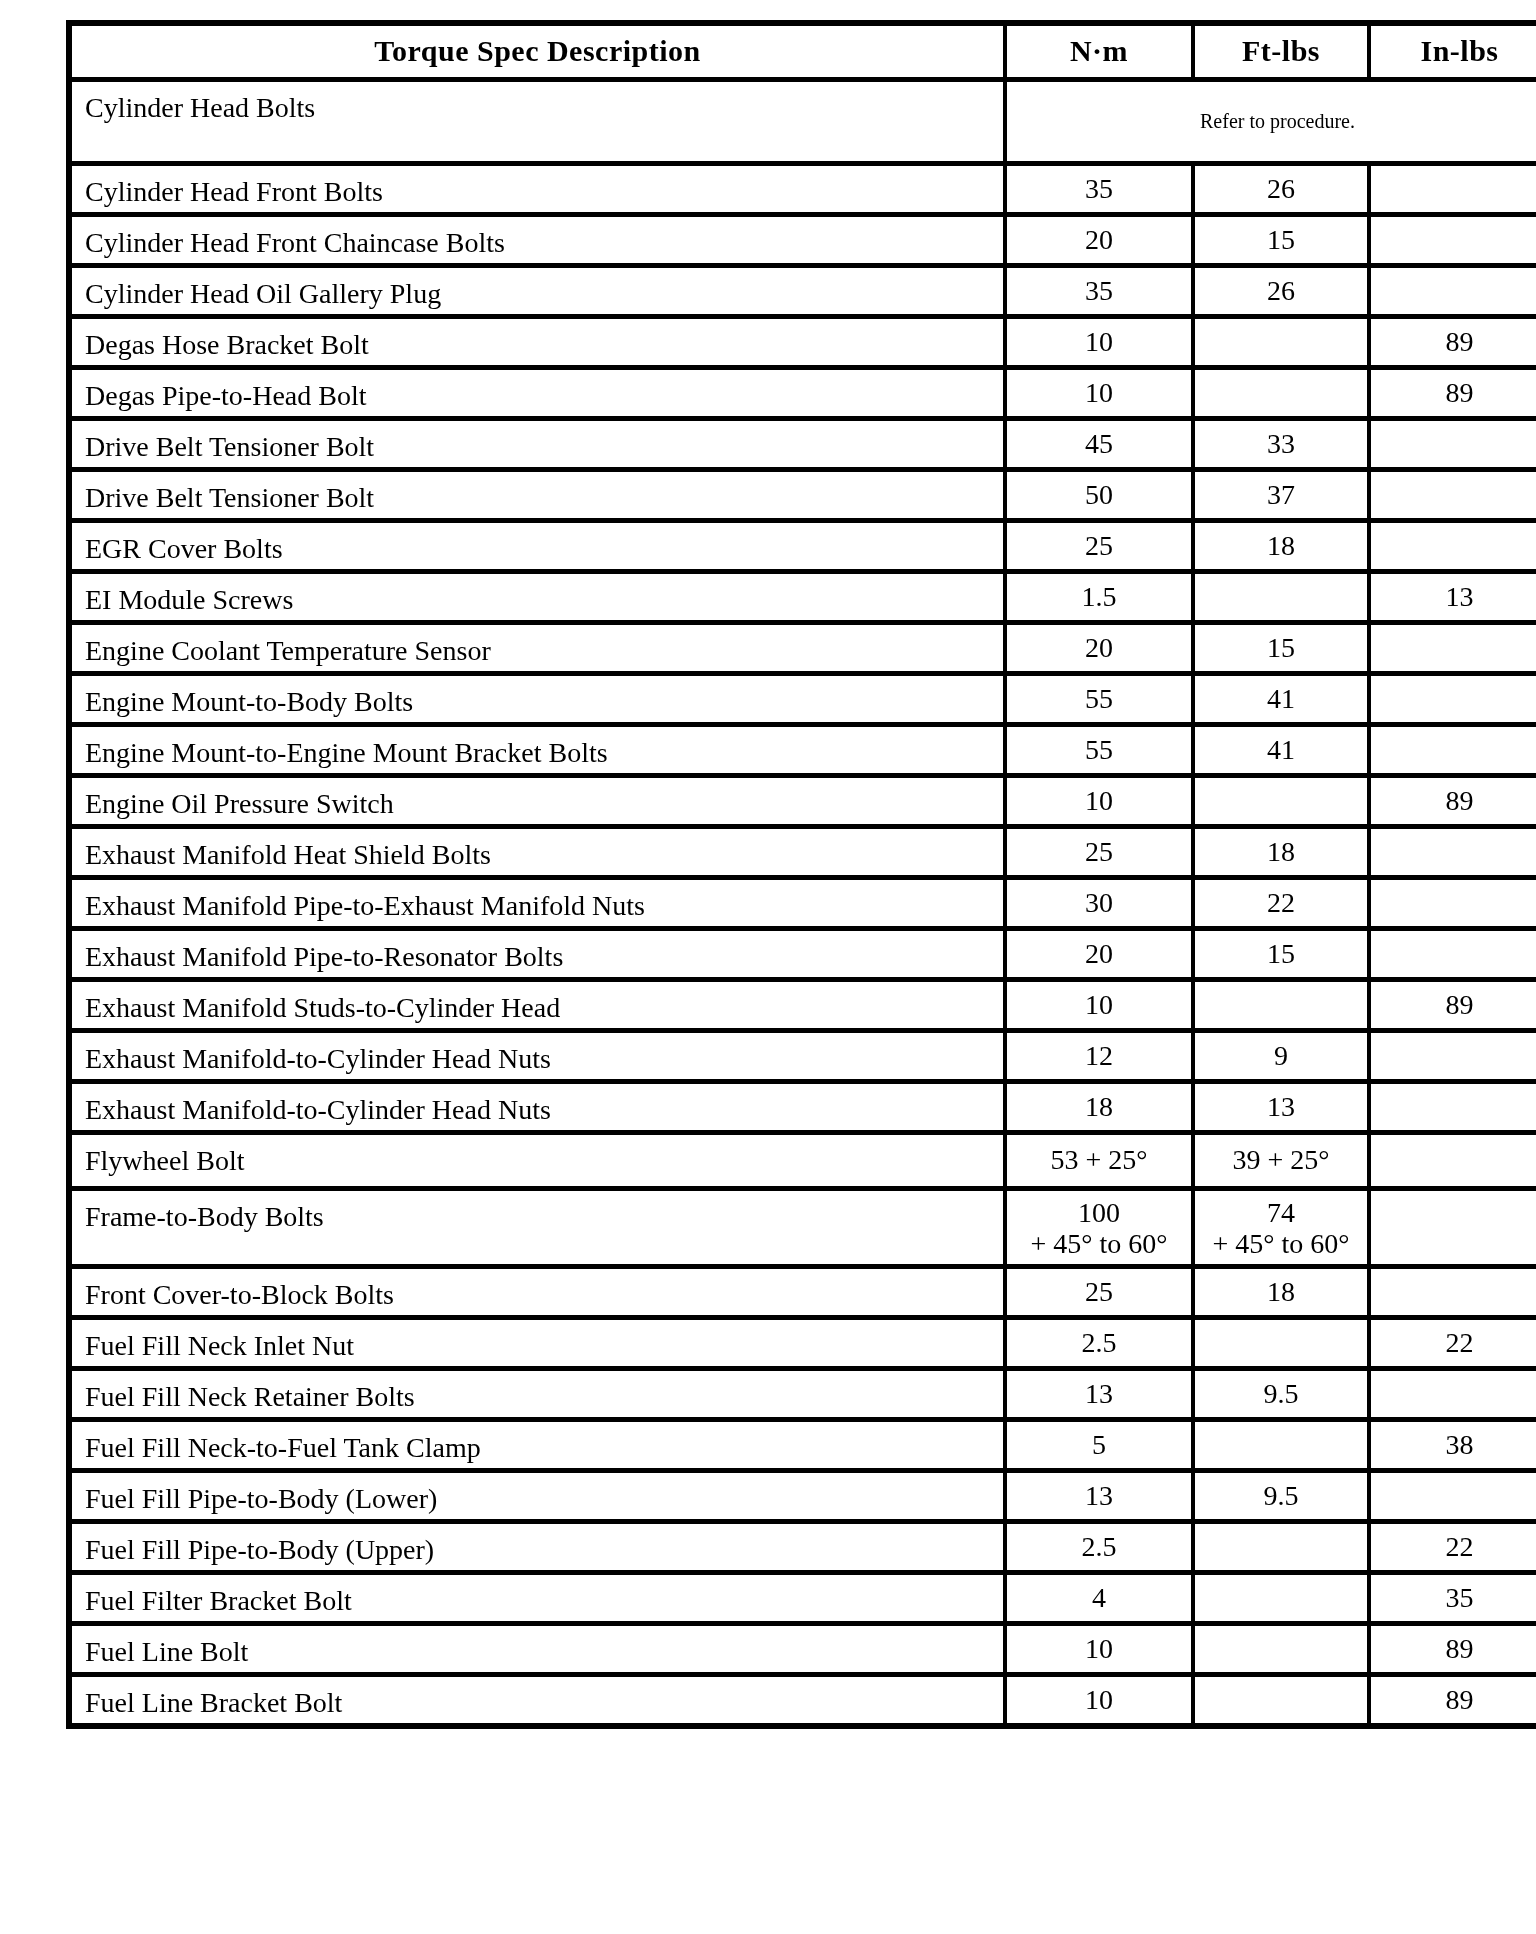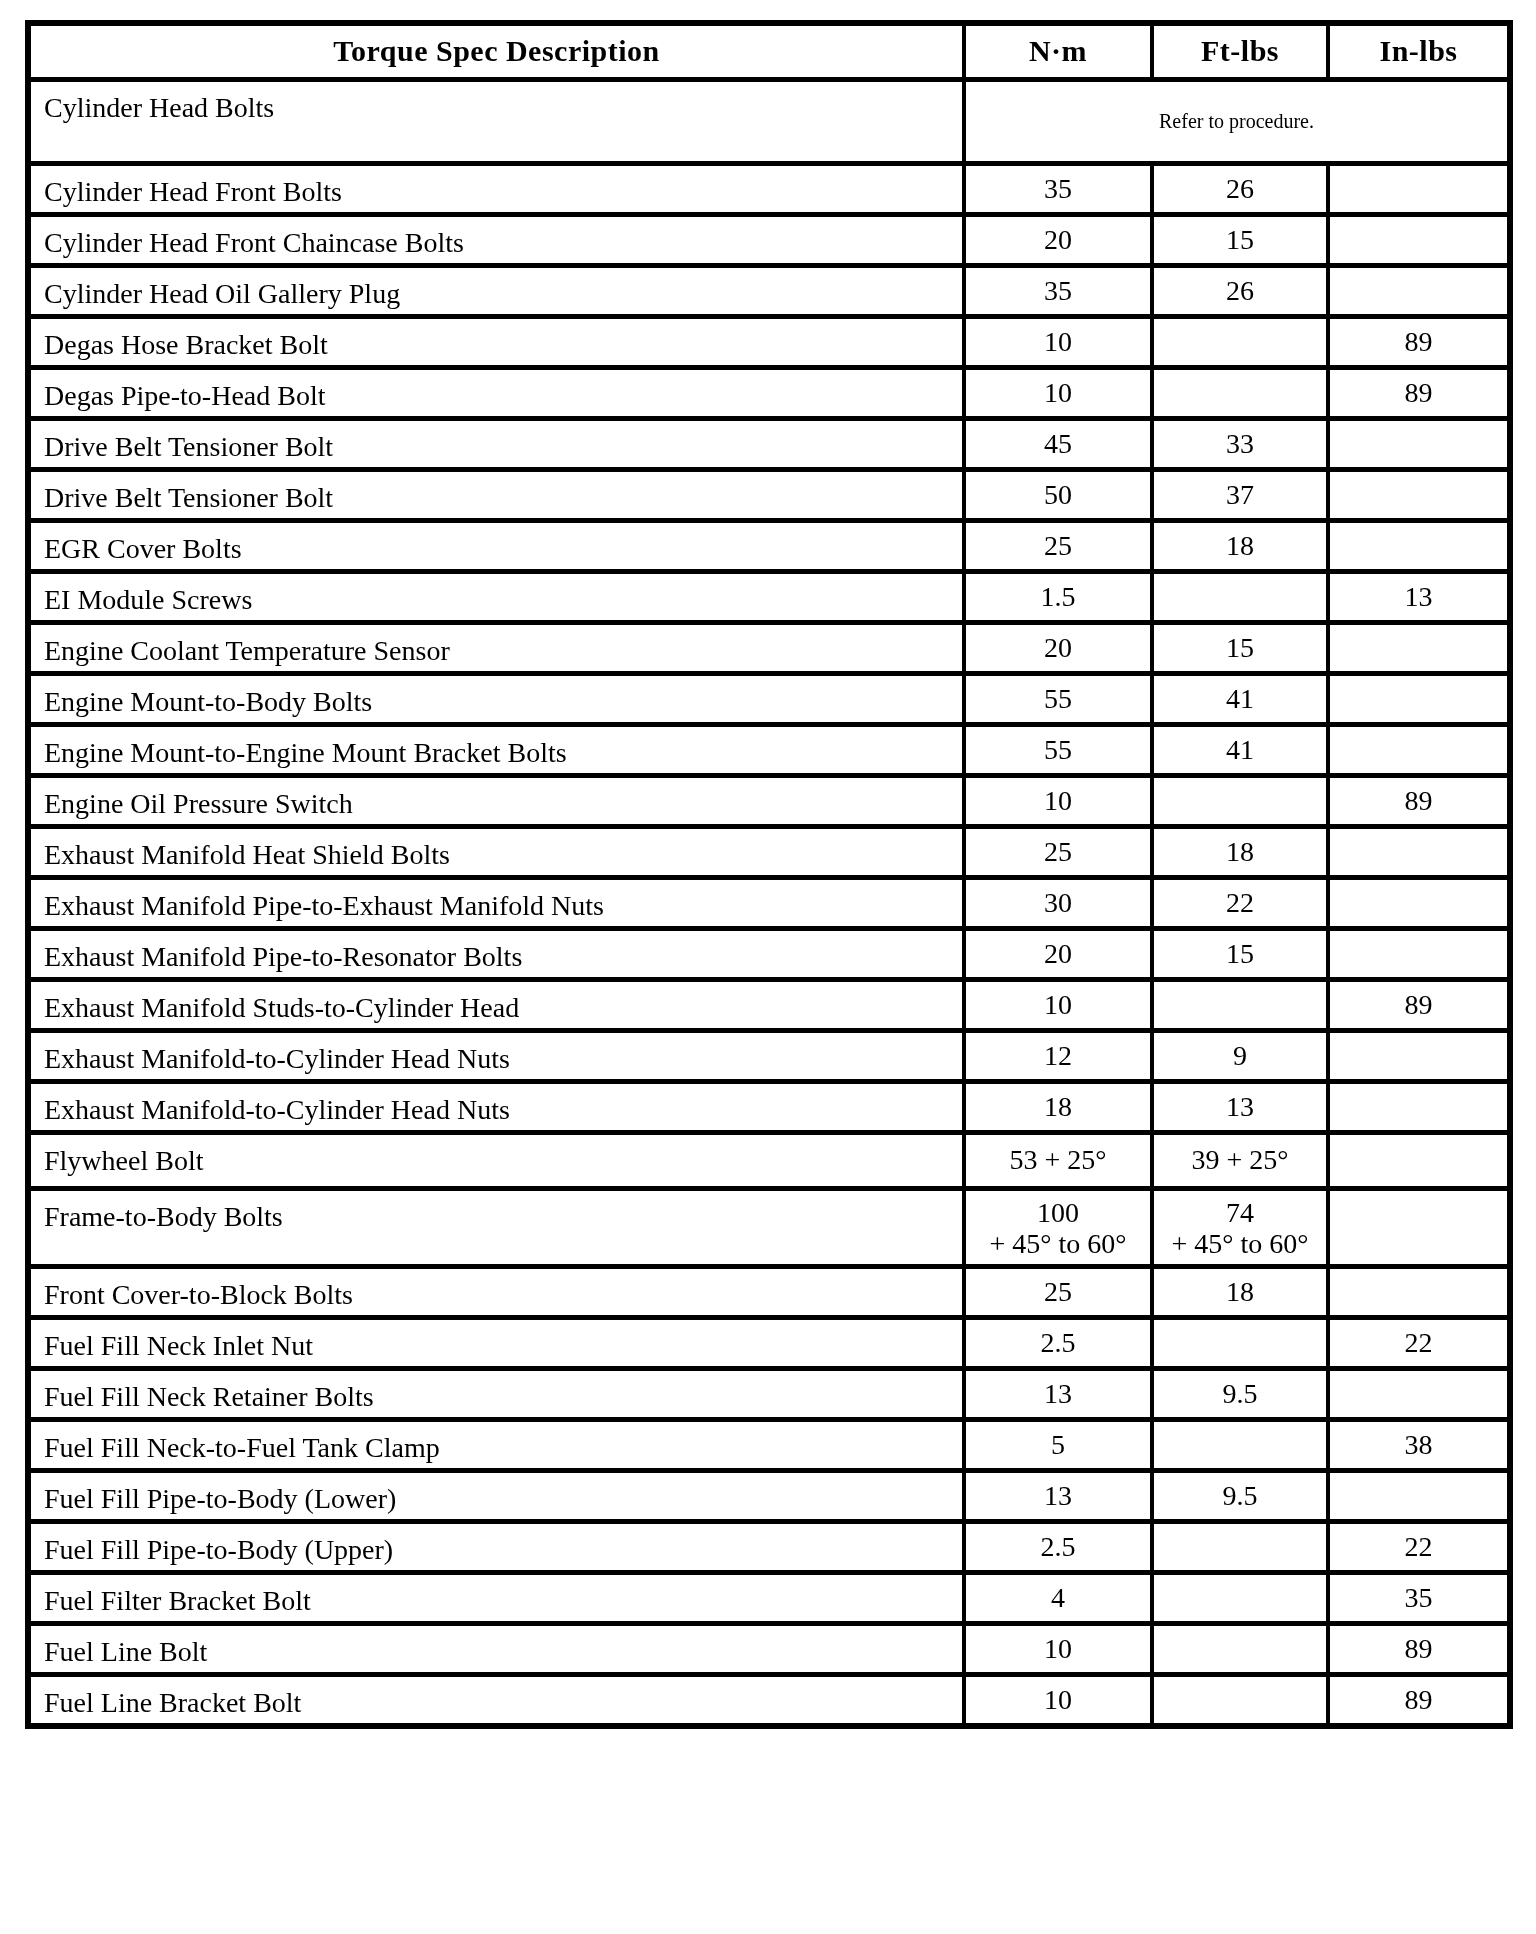--- a/index.html
+++ b/index.html
@@ -6,20 +6,21 @@
   html, body { background: #ffffff; }
   body {
     width: 1536px;
     height: 1934px;
     font-family: "Liberation Serif", serif;
     color: #000000;
     overflow: hidden;
   }
   .page {
     padding: 20px 24px 0 25px;
+    margin-left: 41px;
   }
   table.spec {
     border-collapse: collapse;
     table-layout: fixed;
     width: 1482px;
     border: 6px solid #000;
   }
   th, td {
     border: 4px solid #000;
     border-top-width: 5px;

